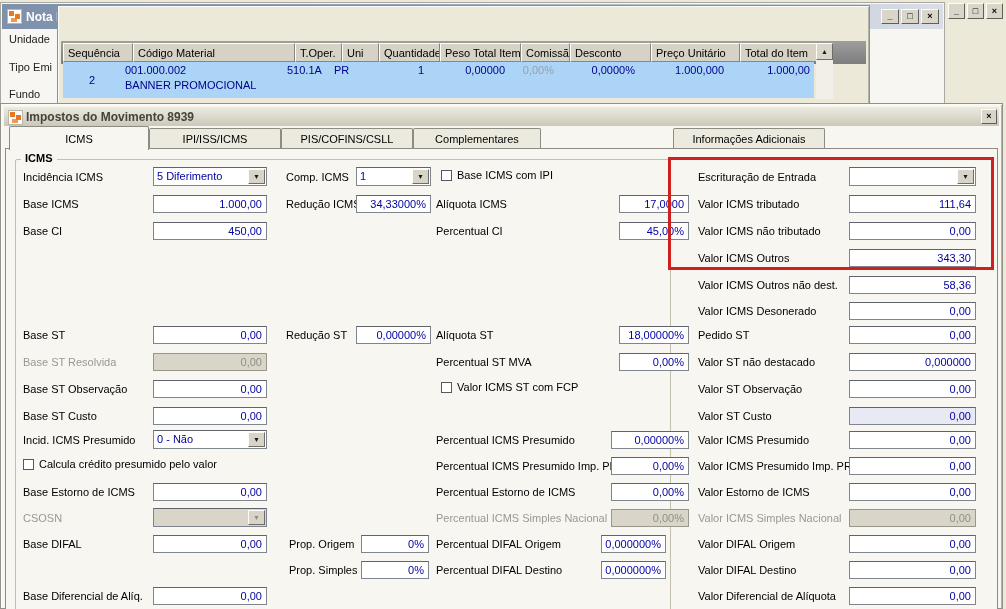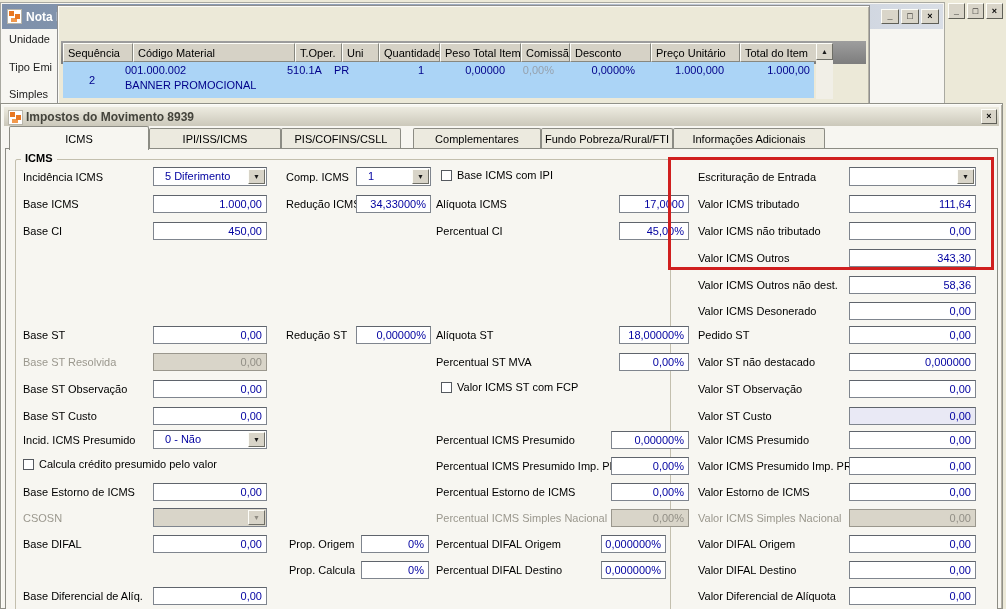--- a/index.html
+++ b/index.html
@@ -11,21 +11,21 @@
   .lbl.dis{color:#9b988e;}
   .inp{position:absolute;height:18px;box-sizing:border-box;background:#fff;
        border:1px solid #7f858e;border-top-color:#5f646c;
        font-size:11px;color:#0000a0;text-align:right;padding:2px 4px 0 3px;
        white-space:nowrap;overflow:hidden;}
   .inp.dis{background:#d9d5c9;color:#928f86;border-color:#9a978d;}
   .inp.ro{background:#e9e9f5;}
   .ddl{position:absolute;height:19px;box-sizing:border-box;background:#fff;
        border:1px solid #7f858e;border-top-color:#5f646c;}
   .ddl.dis{background:#d9d5c9;}
-  .ddl-val{position:absolute;left:3px;top:2px;font-size:11px;color:#0000a0;white-space:nowrap;margin-left:8px;}
+  .ddl-val{position:absolute;left:3px;top:2px;font-size:11px;color:#0000a0;white-space:nowrap;}
   .ddl-btn{position:absolute;right:1px;top:1px;bottom:1px;width:15px;background:#d8d4c8;
        border:1px solid;border-color:#fdfdf8 #6e6e66 #6e6e66 #fdfdf8;
        display:flex;align-items:center;justify-content:center;font-size:7px;color:#1a1a1a;}
   .ddl.dis .ddl-btn{color:#8f8c83;}
   .chk{position:absolute;display:flex;align-items:center;gap:5px;}
   .chk .box{width:11px;height:11px;background:#fff;border:1px solid #55595f;box-sizing:border-box;}
   .chk .chk-lbl{font-size:11px;color:#000;white-space:nowrap;}
   .wbtn{width:18px;height:15px;background:#d9d5c9;border:1px solid;
         border-color:#fdfdf8 #5f5f57 #5f5f57 #fdfdf8;box-sizing:border-box;
         display:flex;align-items:center;justify-content:center;
@@ -113,21 +113,21 @@
         <div class="wbtn">
             <span>□</span>
           </div>
         <div class="wbtn">
             <span>×</span>
           </div>
       </div>
     </div>
     <span class="lbl" style="left:8px;top:30px;color:#1c1c1c">Unidade</span>
     <span class="lbl" style="left:8px;top:58px;color:#1c1c1c">Tipo Emi</span>
-    <span class="lbl" style="left:8px;top:85px;color:#1c1c1c">Simples</span>
+    <span class="lbl" style="left:8px;top:85px;color:#1c1c1c">Fundo</span>
   </div>
 
   <div class="win itens-win">
     <div class="itens-tb">
       <span class="icon-logo" style="left:5px;top:4px"></span>
       <span class="itens-title">Itens da Nota 120</span>
     </div>
     <div class="thead">
       <div class="th" style="width:70px">Sequência</div>
       <div class="th" style="width:162px">Código Material</div>
@@ -166,23 +166,22 @@
     <div class="imp-tb">
       <span class="icon-logo" style="left:4px;top:3px"></span>
       <span class="imp-title">Impostos do Movimento 8939</span>
       <div class="wbtn imp-close">
           <span>×</span>
         </div>
     </div>
 
     <div class="tab active" style="left:8px;width:140px">ICMS</div>
     <div class="tab" style="left:148px;width:132px">IPI/ISS/ICMS</div>
-    <div class="tab" style="left:280px;width:120px">PIS/COFINS/CSLL</div>
+    <div class="tab" style="left:280px;width:132px">PIS/COFINS/CSLL</div>
     <div class="tab" style="left:412px;width:128px">Complementares</div>
-    <div class="tab" style="left:540px;width:132px">Fundo Pobreza/Rural/FTI</div>
     <div class="tab" style="left:672px;width:152px">Informações Adicionais</div>
 
     <div class="pane"></div>
     <div class="grp"></div>
     <div class="grp-lab">ICMS</div>
 
     <div class="fields">
 
       <span class="lbl" style="left:22px;top:67px">Incidência ICMS</span>
       <div class="ddl" style="left:152px;top:63px;width:114px">
@@ -297,21 +296,21 @@
 
       <span class="lbl" style="left:22px;top:434px">Base DIFAL</span>
       <div class="inp" style="left:152px;top:431px;width:114px">0,00</div>
       <span class="lbl" style="left:288px;top:434px">Prop. Origem</span>
       <div class="inp" style="left:360px;top:431px;width:68px">0%</div>
       <span class="lbl" style="left:435px;top:434px">Percentual DIFAL Origem</span>
       <div class="inp" style="left:600px;top:431px;width:65px">0,000000%</div>
       <span class="lbl" style="left:697px;top:434px">Valor DIFAL Origem</span>
       <div class="inp" style="left:848px;top:431px;width:127px">0,00</div>
 
-      <span class="lbl" style="left:288px;top:460px">Prop. Calcula</span>
+      <span class="lbl" style="left:288px;top:460px">Prop. Simples</span>
       <div class="inp" style="left:360px;top:457px;width:68px">0%</div>
       <span class="lbl" style="left:435px;top:460px">Percentual DIFAL Destino</span>
       <div class="inp" style="left:600px;top:457px;width:65px">0,000000%</div>
       <span class="lbl" style="left:697px;top:460px">Valor DIFAL Destino</span>
       <div class="inp" style="left:848px;top:457px;width:127px">0,00</div>
 
       <span class="lbl" style="left:22px;top:486px">Base Diferencial de Alíq.</span>
       <div class="inp" style="left:152px;top:483px;width:114px">0,00</div>
       <span class="lbl" style="left:697px;top:486px">Valor Diferencial de Alíquota</span>
       <div class="inp" style="left:848px;top:483px;width:127px">0,00</div>

